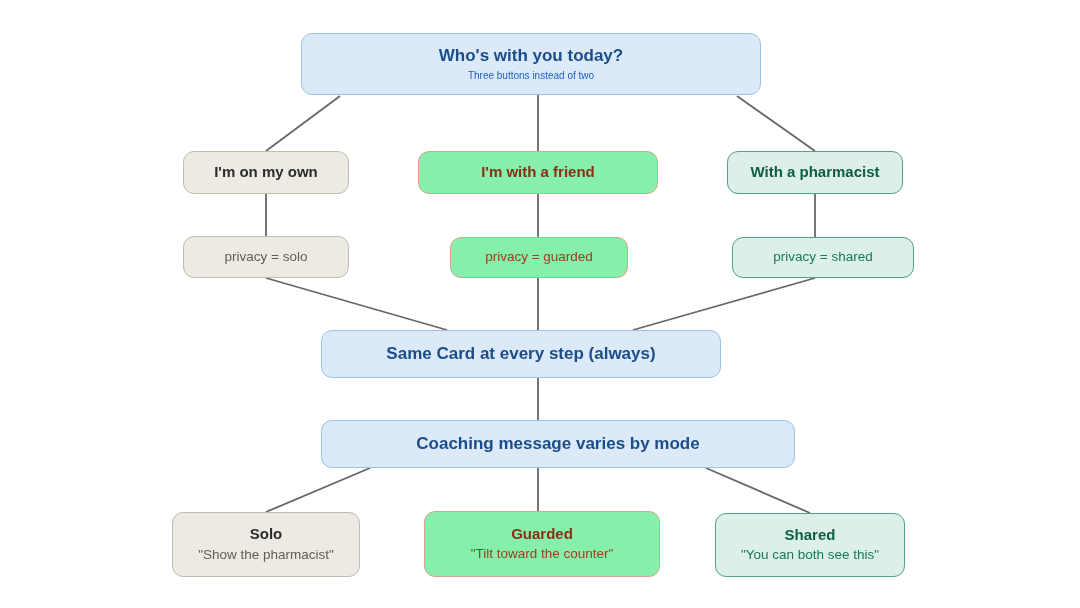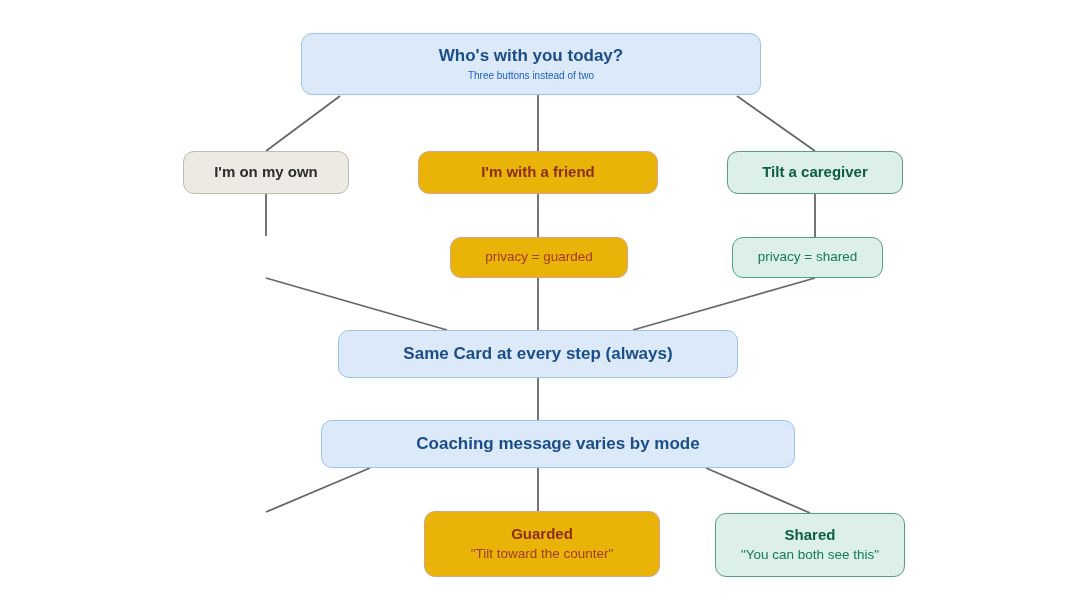--- a/index.html
+++ b/index.html
@@ -18,41 +18,41 @@
     display:flex;flex-direction:column;
     align-items:center;justify-content:center;
     text-align:center;
     border:1.5px solid transparent;
     border-radius:11px;
     line-height:1.25;
   }
   
   .v-blue   {background:#dbe9f8;border-color:#9dc3e6;color:#1b4d89;}
   .v-neutral{background:#eceae2;border-color:#bfbcb0;color:#2d2d2d;}
-  .v-guarded{background:#eab308;border-color:#d8a38e;color:#8b2e14;}
+  .v-guarded{background:#86efac;border-color:#d8a38e;color:#8b2e14;}
   .v-shared {background:#dcf0e7;border-color:#52a183;color:#0d5c44;}
   
   .t-lg{font-size:17px;font-weight:bold;}
   .t-md{font-size:15px;font-weight:bold;}
   .t-sm{font-size:13.5px;font-weight:normal;}
   .sub {font-size:10px;margin-top:4px;font-weight:normal;}
   .sub-sm{font-size:13.5px;margin-top:3px;font-weight:normal;}
   .v-blue .sub{color:#2160c4;}
   .v-neutral .t-sm,.v-neutral .sub-sm{color:#5f5e57;}
   .v-guarded .t-sm,.v-guarded .sub-sm{color:#a03c20;}
   .v-shared .t-sm,.v-shared .sub-sm{color:#157a58;}
   
   #n-a {left:301px;top:33px; width:460px;height:62px;}
   #n-b1{left:183px;top:151px;width:166px;height:43px;}
   #n-b2{left:418px;top:151px;width:240px;height:43px;}
   #n-b3{left:727px;top:151px;width:176px;height:43px;}
   #n-c1{left:183px;top:236px;width:166px;height:42px;}
   #n-c2{left:450px;top:237px;width:178px;height:41px;text-align:right;}
-  #n-c3{left:732px;top:237px;width:151px;height:41px;}
-  #n-d {left:338px;top:330px;width:400px;height:48px;}
+  #n-c3{left:732px;top:237px;width:182px;height:41px;}
+  #n-d {left:321px;top:330px;width:400px;height:48px;}
   #n-e {left:301px;top:420px;width:474px;height:48px;margin-left:20px;}
   #n-f1{left:172px;top:512px;width:188px;height:65px;}
   #n-f2{left:424px;top:511px;width:236px;height:66px;}
   #n-f3{left:715px;top:513px;width:190px;height:64px;}
 </style>
 </head>
 <body>
 
 <div class="canvas">
 
@@ -79,40 +79,47 @@
 
   <div class="node v-neutral" id="n-b1">
     <span class="t-md">I'm on my own</span>
   </div>
 
   <div class="node v-guarded" id="n-b2">
     <span class="t-md">I'm with a friend</span>
   </div>
 
   <div class="node v-shared" id="n-b3">
-    <span class="t-md">Tilt a caregiver</span>
+    <span class="t-md">With a pharmacist</span>
   </div>
 
+  <div class="node v-neutral" id="n-c1">
+    <span class="t-sm">privacy = solo</span>
+  </div>
 
   <div class="node v-guarded" id="n-c2">
     <span class="t-sm">privacy = guarded</span>
   </div>
 
   <div class="node v-shared" id="n-c3">
     <span class="t-sm">privacy = shared</span>
   </div>
 
   <div class="node v-blue" id="n-d">
     <span class="t-lg">Same Card at every step (always)</span>
   </div>
 
   <div class="node v-blue" id="n-e">
     <span class="t-lg">Coaching message varies by mode</span>
   </div>
 
+  <div class="node v-neutral" id="n-f1">
+    <span class="t-md">Solo</span>
+    <span class="sub-sm">"Show the pharmacist"</span>
+  </div>
 
   <div class="node v-guarded" id="n-f2">
     <span class="t-md">Guarded</span>
     <span class="sub-sm">"Tilt toward the counter"</span>
   </div>
 
   <div class="node v-shared" id="n-f3">
     <span class="t-md">Shared</span>
     <span class="sub-sm">"You can both see this"</span>
   </div>

